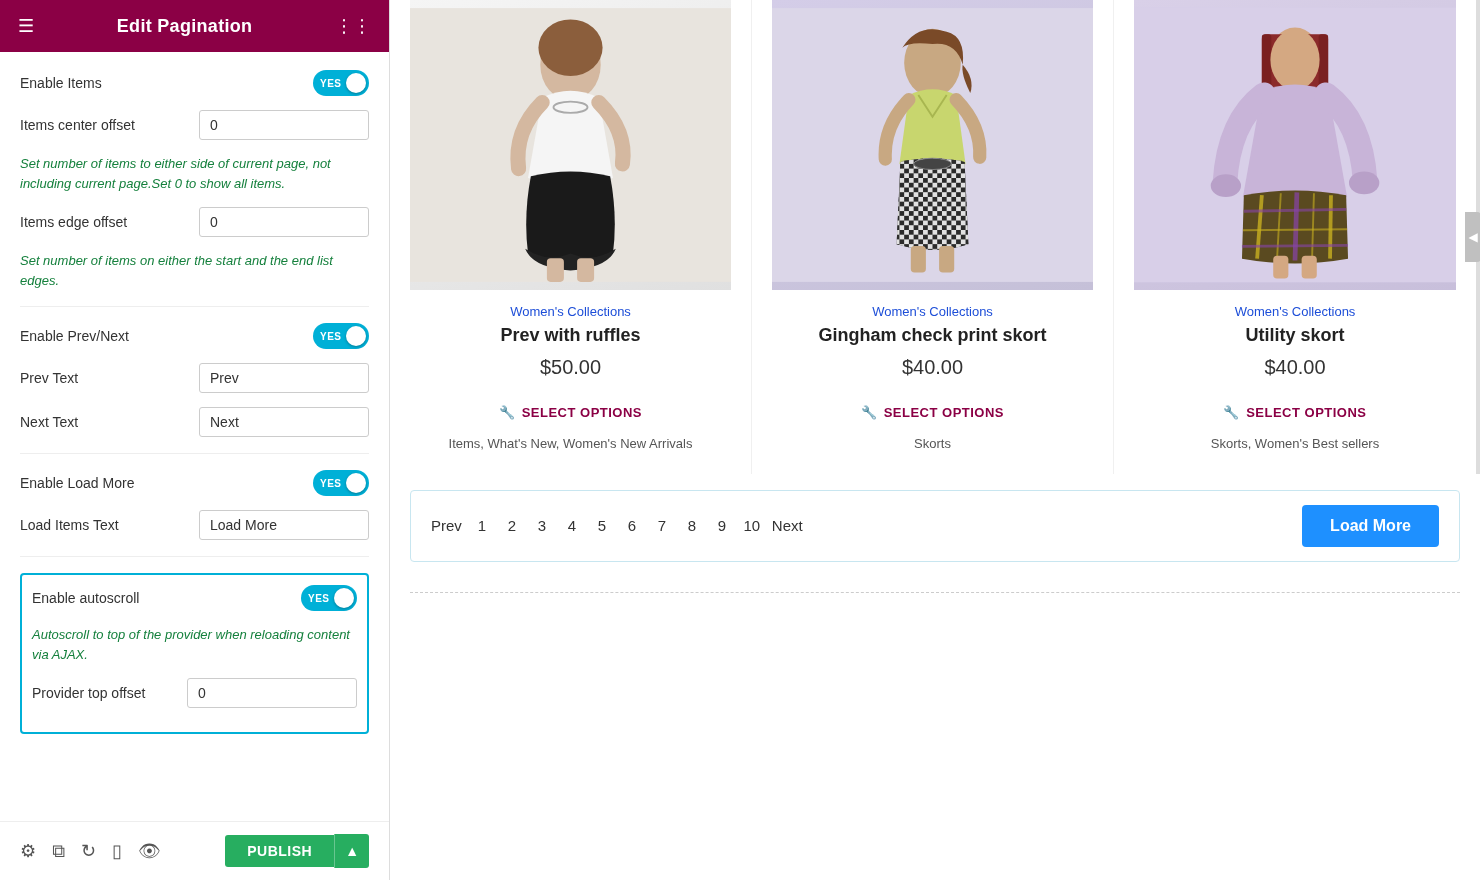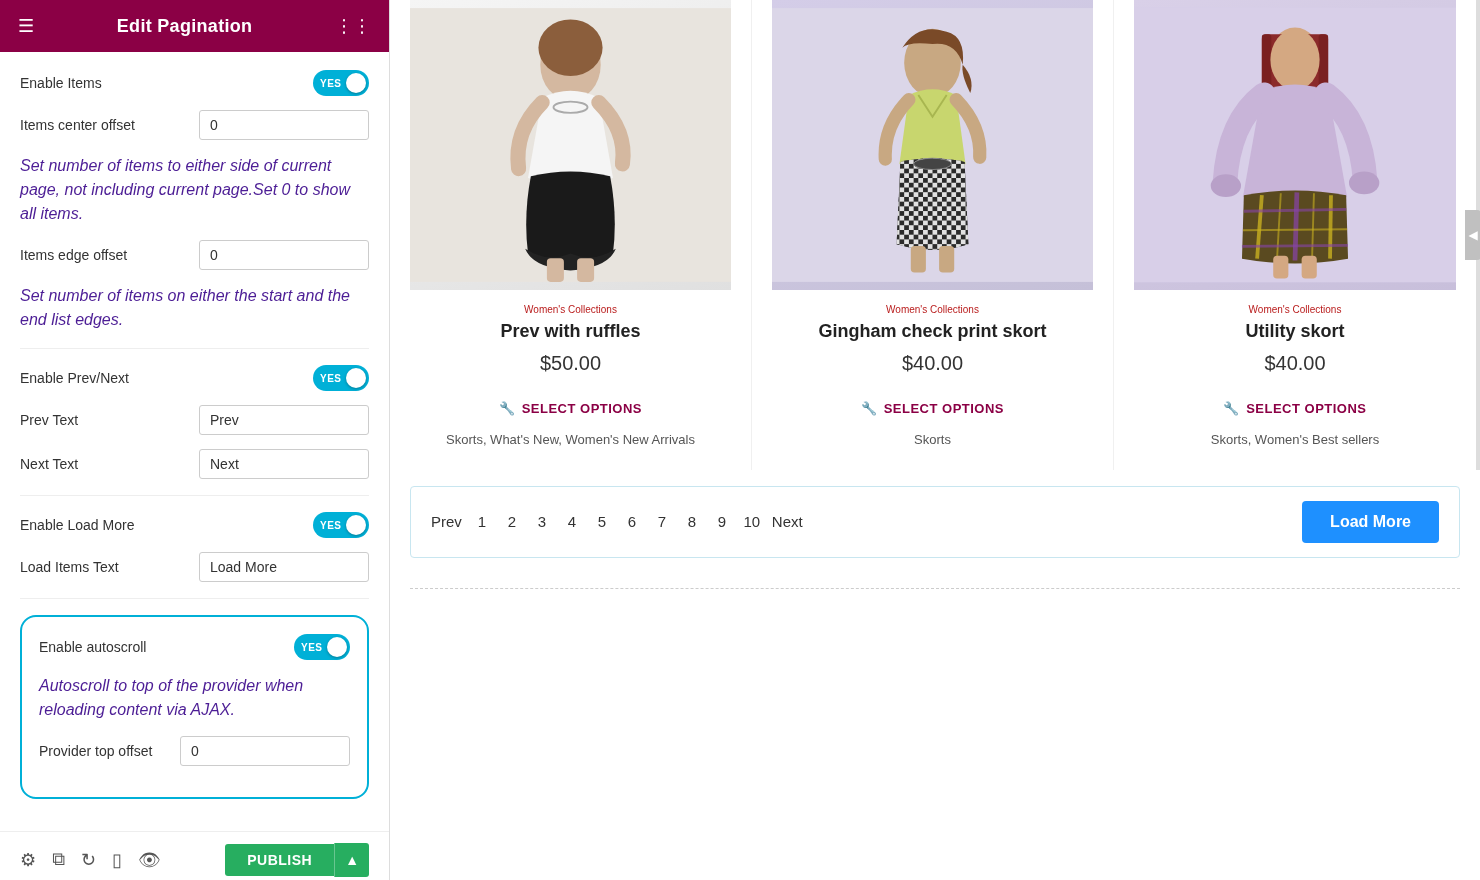--- a/index.html
+++ b/index.html
@@ -55,22 +55,22 @@
     .field-input {
       border: 1px solid #ccc;
       border-radius: 3px;
       padding: 6px 10px;
       font-size: 14px;
       width: 170px;
       color: #333;
       outline: none;
     }
     .field-hint {
-      font-size: 16px;
-      color: #4c1d95;
+      font-size: 13px;
+      color: #15803d;
       font-style: italic;
       margin-bottom: 14px;
       line-height: 1.5;
     }
     .toggle {
       position: relative;
       width: 56px;
       height: 26px;
       border-radius: 13px;
       background: #00b0d7;
@@ -98,22 +98,22 @@
 
     .section-divider {
       height: 1px;
       background: #eee;
       margin: 16px 0;
     }
 
     
     .highlight-box {
       border: 2px solid #00b0d7;
-      border-radius: 16px;
-      padding: 17px;
+      border-radius: 4px;
+      padding: 10px;
       margin-bottom: 14px;
     }
 
     
     .sidebar-footer {
       background: #fff;
       border-top: 1px solid #eee;
       padding: 12px 20px;
       display: flex;
       align-items: center;
@@ -195,22 +195,22 @@
     .img-checkered { background: linear-gradient(160deg, #d4cde8 0%, #c5c0d8 100%); }
     .img-purple { background: linear-gradient(160deg, #d9d0e8 0%, #c8bfdb 100%); }
 
     
     .figure-svg {
       width: 100%;
       height: 100%;
     }
 
     .product-category {
-      font-size: 10px;
-      color: #b91c1c;
+      font-size: 13px;
+      color: #1d4ed8;
       margin-bottom: 6px;
       text-align: center;
     }
     .product-name {
       font-size: 18px;
       font-weight: 700;
       color: #222;
       margin-bottom: 10px;
       text-align: center;
     }
@@ -426,21 +426,21 @@
             <rect x="177" y="265" width="18" height="25" rx="4" fill="#d4b8a0"></rect>
           </svg>
         </div>
         <div class="product-category">Women's Collections</div>
         <div class="product-name">Prev with ruffles</div>
         <div class="product-price">$50.00</div>
         <button class="select-options-btn">
           <span>🔧</span>
           <span>SELECT OPTIONS</span>
         </button>
-        <div class="product-tags">Skorts, What's New, Women's New Arrivals</div>
+        <div class="product-tags">Items, What's New, Women's New Arrivals</div>
       </div>
 
       <div class="product-card">
         <div class="product-image img-checkered">
           <svg class="figure-svg" viewBox="0 0 340 290" xmlns="http://www.w3.org/2000/svg">
             <rect width="340" height="290" fill="#dbd6e8"></rect>
 
             <ellipse cx="170" cy="58" rx="30" ry="36" fill="#c8a882"></ellipse>
 
             <path d="M138 42 Q155 15 185 25 Q205 30 202 60 Q195 35 170 38 Q145 35 138 42Z" fill="#7a4a28"></path>

